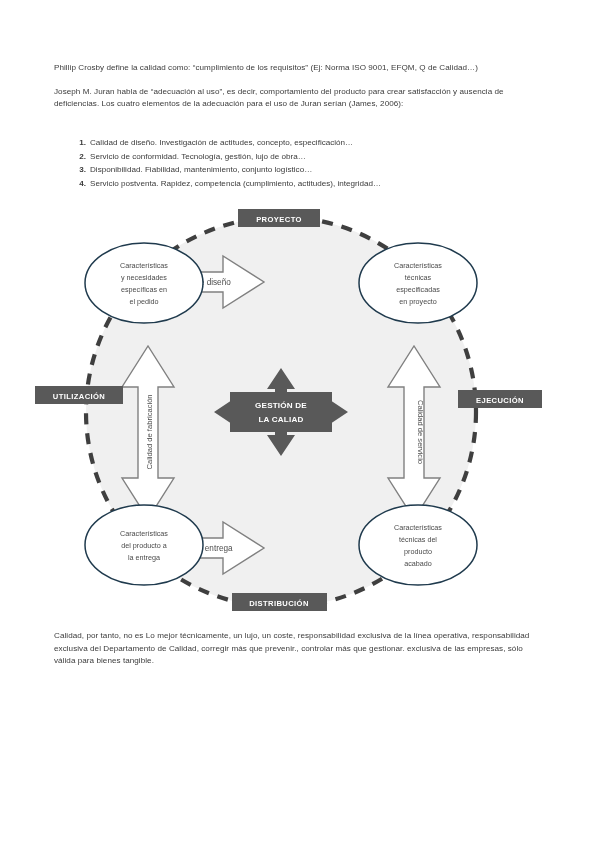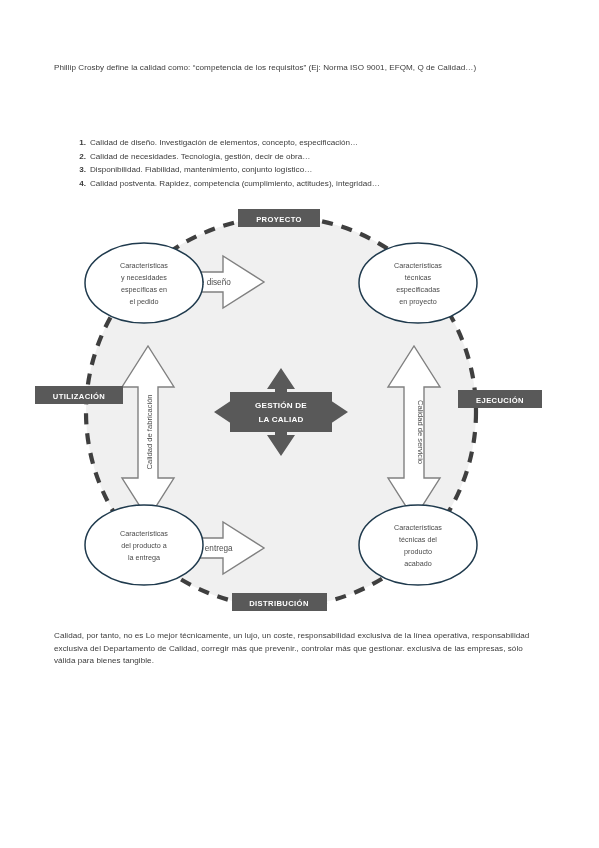--- a/index.html
+++ b/index.html
@@ -107,29 +107,30 @@
     fill: #ffffff;
     letter-spacing: 0.2px;
   }
 </style>
 </head>
 <body>
 
 <div class="page">
 
   <div class="text-col" style="top:62px;">
-    <p class="para">Phillip Crosby define la calidad como: “competencia de los requisitos” (Ej: Norma ISO 9001, EFQM, Q de Calidad…)</p>
+    <p class="para">Phillip Crosby define la calidad como: “cumplimiento de los requisitos” (Ej: Norma ISO 9001, EFQM, Q de Calidad…)</p>
+    <p class="para">Joseph M. Juran habla de “adecuación al uso”, es decir, comportamiento del producto para crear satisfacción y ausencia de deficiencias. Los cuatro elementos de la adecuación para el uso de Juran serían (James, 2006):</p>
   </div>
 
   <div class="text-col" style="top:137px;">
     <ol class="juran-list">
-      <li><span class="lead">Calidad de diseño.</span><span> Investigación de elementos, concepto, especificación…</span></li>
-      <li><span class="lead">Calidad de necesidades.</span><span> Tecnología, gestión, decir de obra…</span></li>
+      <li><span class="lead">Calidad de diseño.</span><span> Investigación de actitudes, concepto, especificación…</span></li>
+      <li><span class="lead">Servicio de conformidad.</span><span> Tecnología, gestión, lujo de obra…</span></li>
       <li><span class="lead">Disponibilidad.</span><span> Fiabilidad, mantenimiento, conjunto logístico…</span></li>
-      <li><span class="lead">Calidad postventa.</span><span> Rapidez, competencia (cumplimiento, actitudes), integridad…</span></li>
+      <li><span class="lead">Servicio postventa.</span><span> Rapidez, competencia (cumplimiento, actitudes), integridad…</span></li>
     </ol>
   </div>
 
   <div id="diagram-wrap">
     <svg id="diagram-svg" width="563" height="420" viewBox="0 0 563 420" xmlns="http://www.w3.org/2000/svg">
 
       <circle cx="263" cy="212" r="195" fill="#f0f0f0" stroke="none"></circle>
 
       <circle cx="263" cy="212" r="195" fill="none" stroke="#3f3f3f" stroke-width="4.2" stroke-dasharray="11 9" stroke-linecap="butt"></circle>
 

